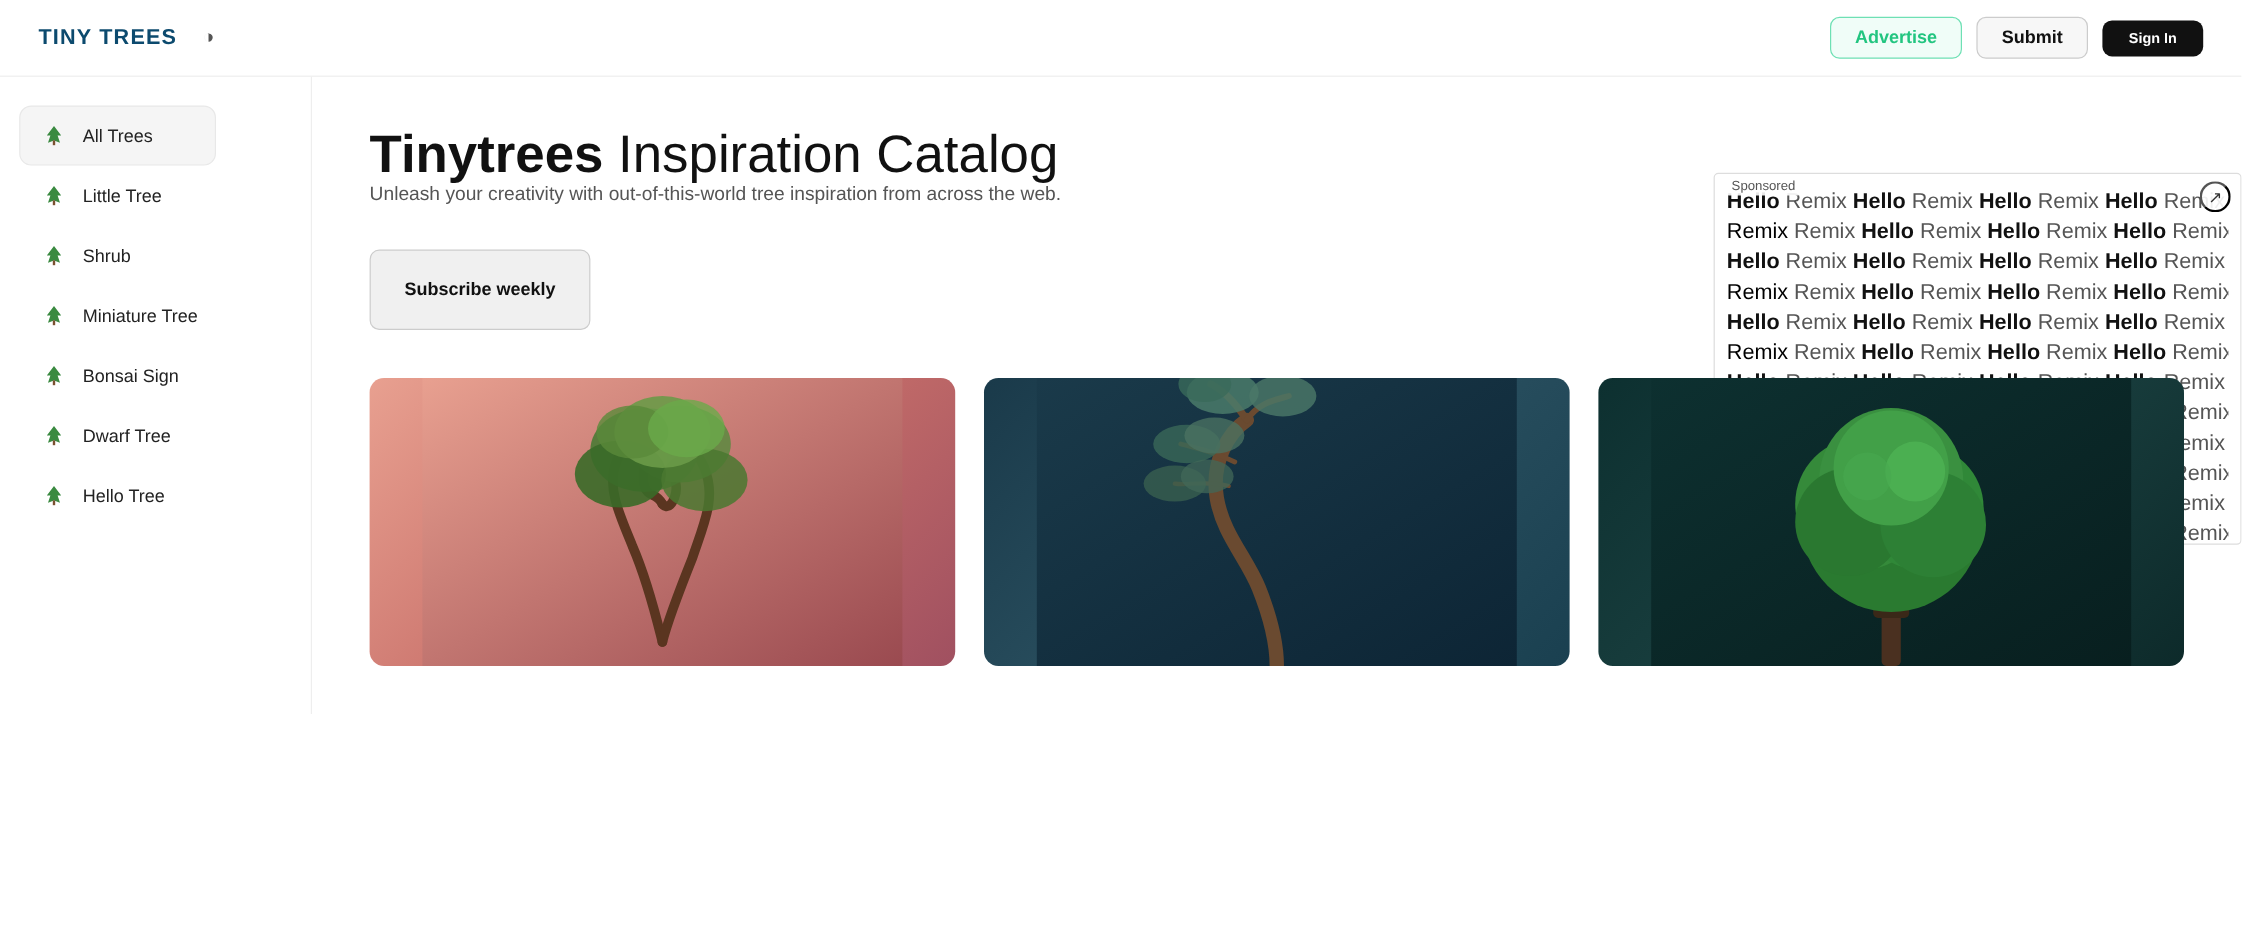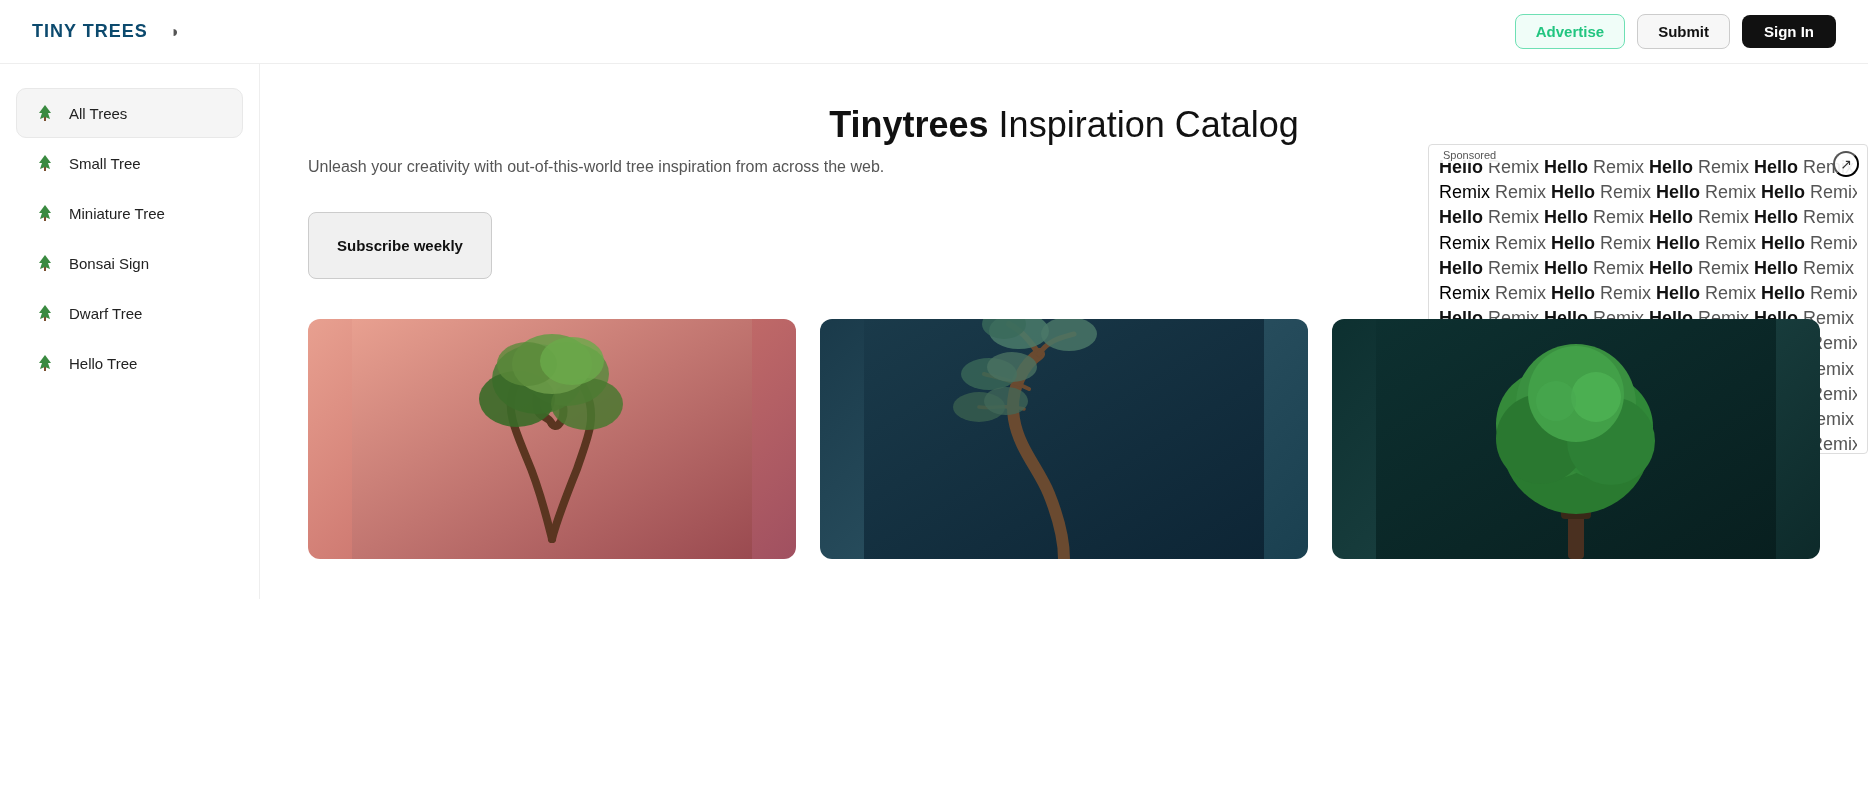--- a/index.html
+++ b/index.html
@@ -63,39 +63,38 @@
       font-size: 15px;
       font-weight: 600;
       cursor: pointer;
     }
     .btn-signin {
       padding: 8px 22px;
       border-radius: 8px;
       border: none;
       background: #111;
       color: #fff;
-      font-size: 15px;
+      font-size: 12px;
       font-weight: 600;
       cursor: pointer;
     }
 
     
     .layout {
       display: flex;
       width: 100%;
     }
 
     
     .sidebar {
       width: 260px;
       min-width: 260px;
       padding: 24px 16px;
       border-right: 1px solid #eee;
       display: flex;
-      flex-direction: column;
       gap: 6px;
     }
     .sidebar-item {
       display: flex;
       align-items: center;
       gap: 10px;
       padding: 10px 14px;
       border-radius: 10px;
       cursor: pointer;
       font-size: 15px;
@@ -118,25 +117,23 @@
       font-size: 18px;
     }
 
     
     .main {
       flex: 1;
       padding: 40px 48px 40px 48px;
       position: relative;
     }
     .hero-title {
-      font-size: 36px;
+      font-size: 44px;
       font-weight: 400;
       color: #111;
-      margin-bottom: 12px;
-      text-align: center;
     }
     .hero-title strong {
       font-weight: 800;
     }
     .hero-subtitle {
       font-size: 16px;
       color: #555;
       margin-bottom: 36px;
     }
     .btn-subscribe {
@@ -287,21 +284,30 @@
     </span>
     <span>All Trees</span>
   </div>
         <div class="sidebar-item">
     <span class="sidebar-icon">
       <svg width="20" height="20" viewBox="0 0 20 20" xmlns="http://www.w3.org/2000/svg">
         <polygon points="10,2 16,10 13,10 15,16 10,14 5,16 7,10 4,10" fill="#3a8a40" stroke="none"></polygon>
         <rect x="9" y="14" width="2" height="4" fill="#7a5030"></rect>
       </svg>
     </span>
-    <span>Small Tree</span>
+    <span>Little Tree</span>
+  </div>
+        <div class="sidebar-item">
+    <span class="sidebar-icon">
+      <svg width="20" height="20" viewBox="0 0 20 20" xmlns="http://www.w3.org/2000/svg">
+        <polygon points="10,2 16,10 13,10 15,16 10,14 5,16 7,10 4,10" fill="#3a8a40" stroke="none"></polygon>
+        <rect x="9" y="14" width="2" height="4" fill="#7a5030"></rect>
+      </svg>
+    </span>
+    <span>Shrub</span>
   </div>
         <div class="sidebar-item">
     <span class="sidebar-icon">
       <svg width="20" height="20" viewBox="0 0 20 20" xmlns="http://www.w3.org/2000/svg">
         <polygon points="10,2 16,10 13,10 15,16 10,14 5,16 7,10 4,10" fill="#3a8a40" stroke="none"></polygon>
         <rect x="9" y="14" width="2" height="4" fill="#7a5030"></rect>
       </svg>
     </span>
     <span>Miniature Tree</span>
   </div>

